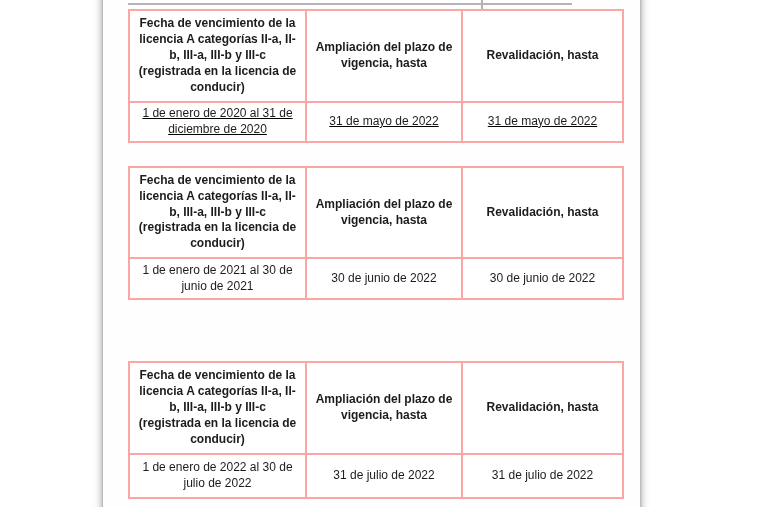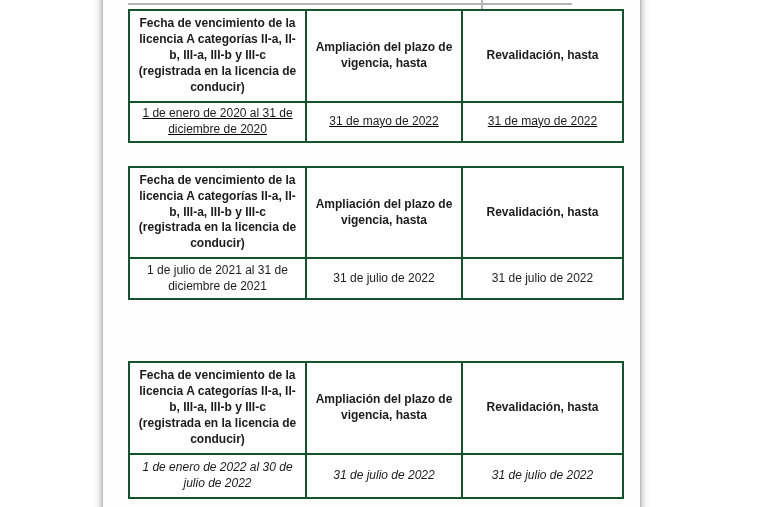--- a/index.html
+++ b/index.html
@@ -48,40 +48,40 @@
   }
   table.vt {
     position: absolute;
     left: 128px;
     width: 494px;
     border-collapse: collapse;
     table-layout: fixed;
     background: #ffffff;
   }
   .vt th, .vt td {
-    border: 2px solid #14532d;
+    border: 2px solid #fca5a5;
     text-align: center;
     vertical-align: middle;
     padding: 3px 8px;
     color: #1c1c1c;
     font-size: 12px;
     line-height: 1.32;
     overflow: hidden;
   }
   .vt th { font-weight: bold; }
   .vt td { font-weight: normal; }
   #table-2020 { top: 9px; }
   #table-2021 { top: 166px; }
   #table-2022 { top: 361px; }
   #table-2020 thead tr { height: 92px; }
   #table-2020 tbody tr { height: 38px; text-decoration: underline; }
   #table-2021 thead tr { height: 91px; }
   #table-2021 tbody tr { height: 41px; }
   #table-2022 thead tr { height: 92px; }
-  #table-2022 tbody tr { height: 44px; font-style: italic; }
+  #table-2022 tbody tr { height: 44px; }
 </style>
 </head>
 <body>
 
 <div class="canvas">
   <div class="page"></div>
   <div class="remnant-line"></div>
   <div class="remnant-stub"></div>
 
   <table class="vt" id="table-2020">
@@ -114,23 +114,23 @@
     </colgroup>
     <thead>
       <tr>
         <th>Fecha de vencimiento de la licencia A categorías II-a, II-b, III-a, III-b y III-c (registrada en la licencia de conducir)</th>
         <th>Ampliación del plazo de vigencia, hasta</th>
         <th>Revalidación, hasta</th>
       </tr>
     </thead>
     <tbody>
       <tr>
-        <td>1 de julio de 2021 al 31 de diciembre de 2021</td>
-        <td>31 de julio de 2022</td>
-        <td>31 de julio de 2022</td>
+        <td>1 de enero de 2021 al 30 de junio de 2021</td>
+        <td>30 de junio de 2022</td>
+        <td>30 de junio de 2022</td>
       </tr>
     </tbody>
   </table>
 
   <table class="vt" id="table-2022">
     <colgroup>
       <col style="width:177px">
         <col style="width:156px">
         <col style="width:161px">
     </colgroup>

